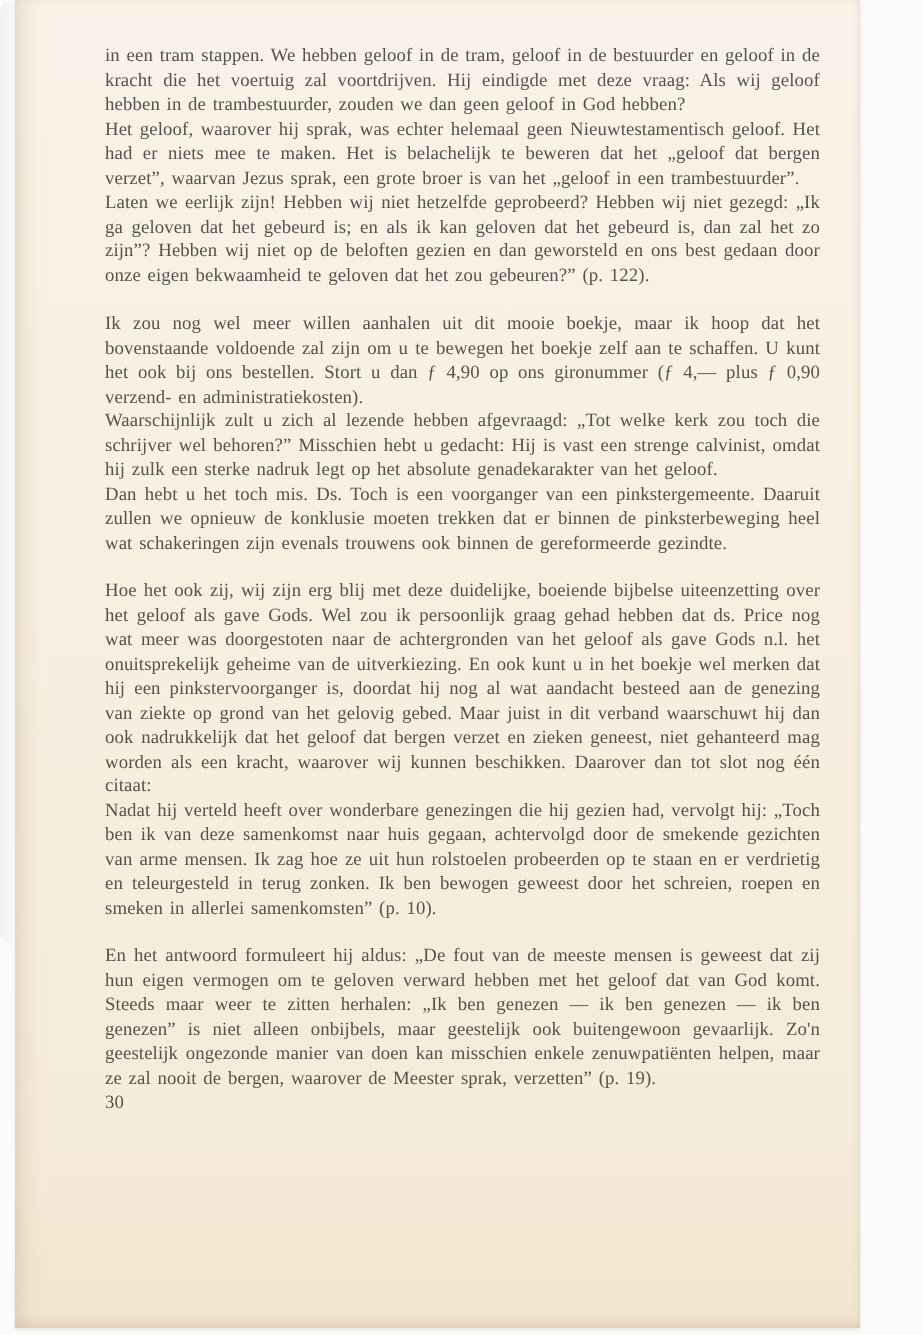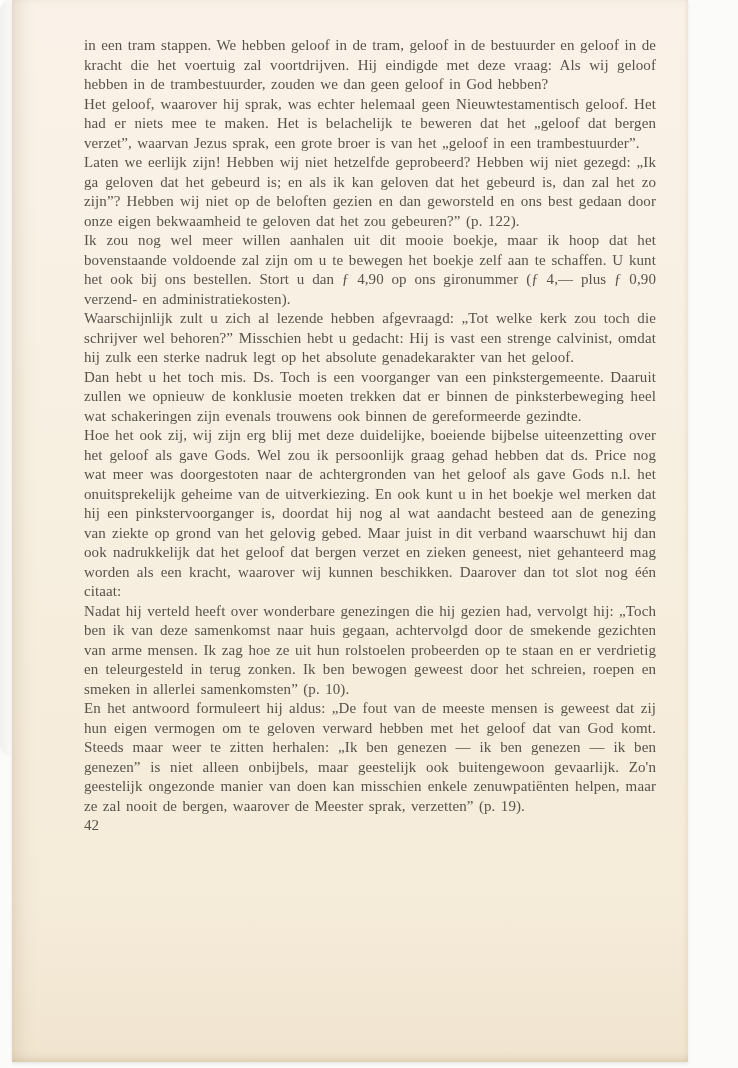--- a/index.html
+++ b/index.html
@@ -41,20 +41,21 @@
     letter-spacing: 0.1px;
     word-spacing: 1.5px;
     color: #57534b;
     text-align: justify;
   }
   .text-block p {
     margin: 0;
     padding: 0;
   }
   .text-block p.gap {
+    margin-top: 19px;
   }
   .page-number {
     margin-top: 0;
     text-align: left;
   }
 </style>
 </head>
 <body>
 
 <div class="scan">
@@ -62,16 +63,16 @@
     <div class="text-block">
       <p>in een tram stappen. We hebben geloof in de tram, geloof in de bestuurder en geloof in de kracht die het voertuig zal voortdrijven. Hij eindigde met deze vraag: Als wij geloof hebben in de trambestuurder, zouden we dan geen geloof in God hebben?</p>
       <p>Het geloof, waarover hij sprak, was echter helemaal geen Nieuwtestamentisch geloof. Het had er niets mee te maken. Het is belachelijk te beweren dat het „geloof dat bergen verzet”, waarvan Jezus sprak, een grote broer is van het „geloof in een trambestuurder”.</p>
       <p>Laten we eerlijk zijn! Hebben wij niet hetzelfde geprobeerd? Hebben wij niet gezegd: „Ik ga geloven dat het gebeurd is; en als ik kan geloven dat het gebeurd is, dan zal het zo zijn”? Hebben wij niet op de beloften gezien en dan geworsteld en ons best gedaan door onze eigen bekwaamheid te geloven dat het zou gebeuren?” (p. 122).</p>
       <p class="gap">Ik zou nog wel meer willen aanhalen uit dit mooie boekje, maar ik hoop dat het bovenstaande voldoende zal zijn om u te bewegen het boekje zelf aan te schaffen. U kunt het ook bij ons bestellen. Stort u dan ƒ 4,90 op ons gironummer (ƒ 4,— plus ƒ 0,90 verzend- en administratiekosten).</p>
       <p>Waarschijnlijk zult u zich al lezende hebben afgevraagd: „Tot welke kerk zou toch die schrijver wel behoren?” Misschien hebt u gedacht: Hij is vast een strenge calvinist, omdat hij zulk een sterke nadruk legt op het absolute genadekarakter van het geloof.</p>
       <p>Dan hebt u het toch mis. Ds. Toch is een voorganger van een pinkstergemeente. Daaruit zullen we opnieuw de konklusie moeten trekken dat er binnen de pinksterbeweging heel wat schakeringen zijn evenals trouwens ook binnen de gereformeerde gezindte.</p>
       <p class="gap">Hoe het ook zij, wij zijn erg blij met deze duidelijke, boeiende bijbelse uiteenzetting over het geloof als gave Gods. Wel zou ik persoonlijk graag gehad hebben dat ds. Price nog wat meer was doorgestoten naar de achtergronden van het geloof als gave Gods n.l. het onuitsprekelijk geheime van de uitverkiezing. En ook kunt u in het boekje wel merken dat hij een pinkstervoorganger is, doordat hij nog al wat aandacht besteed aan de genezing van ziekte op grond van het gelovig gebed. Maar juist in dit verband waarschuwt hij dan ook nadrukkelijk dat het geloof dat bergen verzet en zieken geneest, niet gehanteerd mag worden als een kracht, waarover wij kunnen beschikken. Daarover dan tot slot nog één citaat:</p>
       <p>Nadat hij verteld heeft over wonderbare genezingen die hij gezien had, vervolgt hij: „Toch ben ik van deze samenkomst naar huis gegaan, achtervolgd door de smekende gezichten van arme mensen. Ik zag hoe ze uit hun rolstoelen probeerden op te staan en er verdrietig en teleurgesteld in terug zonken. Ik ben bewogen geweest door het schreien, roepen en smeken in allerlei samenkomsten” (p. 10).</p>
       <p class="gap">En het antwoord formuleert hij aldus: „De fout van de meeste mensen is geweest dat zij hun eigen vermogen om te geloven verward hebben met het geloof dat van God komt. Steeds maar weer te zitten herhalen: „Ik ben genezen — ik ben genezen — ik ben genezen” is niet alleen onbijbels, maar geestelijk ook buitengewoon gevaarlijk. Zo'n geestelijk ongezonde manier van doen kan misschien enkele zenuwpatiënten helpen, maar ze zal nooit de bergen, waarover de Meester sprak, verzetten” (p. 19).</p>
-      <div class="page-number">42</div>
+      <div class="page-number">30</div>
     </div>
   </div>
 </div>
 
 </body></html>

